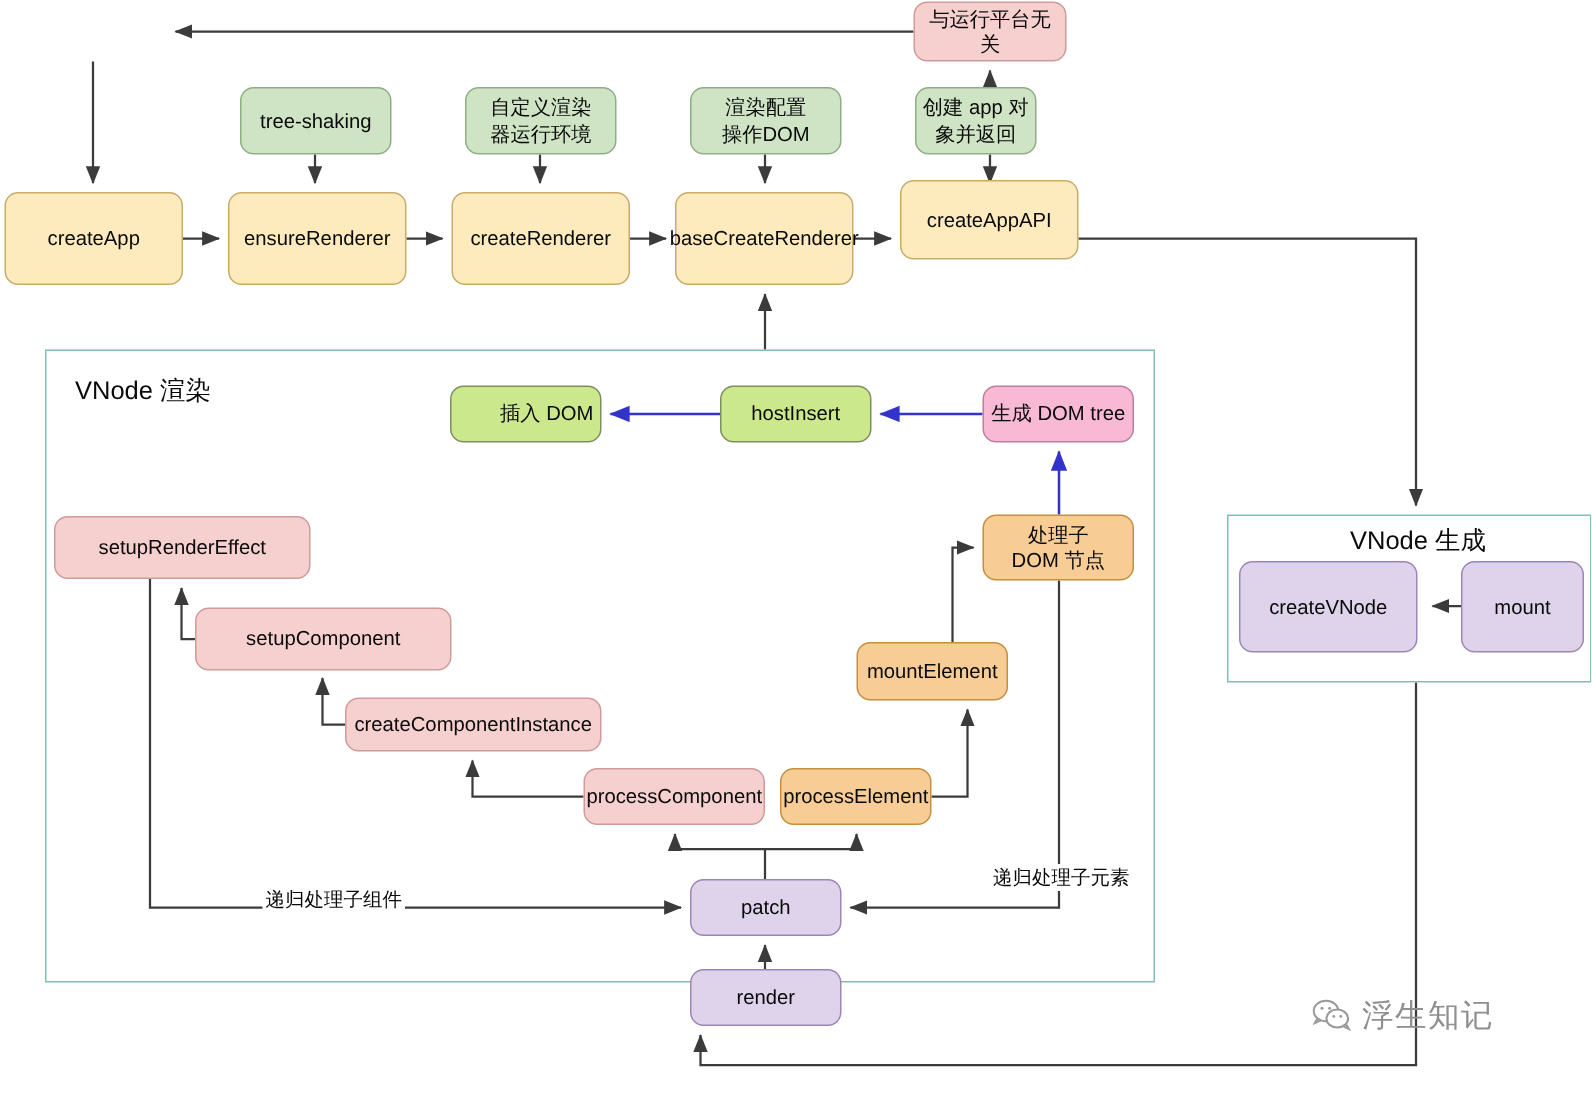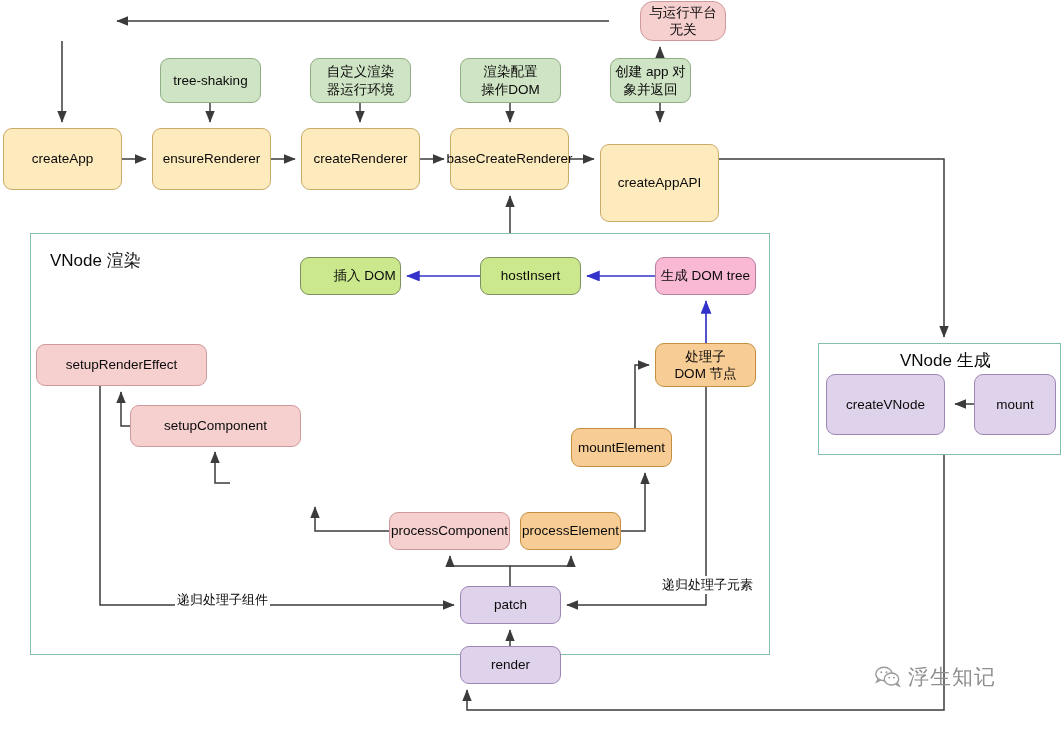--- a/index.html
+++ b/index.html
@@ -125,42 +125,43 @@
       <path d="M1015,404 L955,404" marker-end="url(#ah)"></path>
     </g>
   </svg>
 
   <div class="group" style="left:30px;top:233px;width:740px;height:422px;"></div>
   <div class="group-label" style="left:50px;top:249px;">VNode 渲染</div>
 
   <div class="group" style="left:818px;top:343px;width:243px;height:112px;"></div>
   <div class="group-label" style="left:900px;top:349px;">VNode 生成</div>
 
-  <div class="node n-red" style="left:640px;top:1px;width:86px;height:40px;border-radius:13px;">与运行平台无关</div>
+  <div class="node n-red" style="left:609px;top:1px;width:102px;height:40px;">与运行平台无关</div>
 
   <div class="node n-green" style="left:160px;top:58px;width:101px;height:45px;">tree-shaking</div>
   <div class="node n-green" style="left:310px;top:58px;width:101px;height:45px;">自定义渲染
 器运行环境</div>
   <div class="node n-green" style="left:460px;top:58px;width:101px;height:45px;">渲染配置
 操作DOM</div>
   <div class="node n-green" style="left:610px;top:58px;width:81px;height:45px;">创建 app 对
 象并返回</div>
 
   <div class="node n-yellow" style="left:3px;top:128px;width:119px;height:62px;">createApp</div>
   <div class="node n-yellow" style="left:152px;top:128px;width:119px;height:62px;">ensureRenderer</div>
   <div class="node n-yellow" style="left:301px;top:128px;width:119px;height:62px;">createRenderer</div>
   <div class="node n-yellow" style="left:450px;top:128px;width:119px;height:62px;">baseCreateRenderer</div>
-  <div class="node n-yellow" style="left:600px;top:144px;width:119px;height:78px;">createAppAPI</div>
+  <div class="node n-yellow" style="left:600px;top:120px;width:119px;height:53px;">createAppAPI</div>
 
   <div class="node n-lgreen" style="left:300px;top:257px;width:101px;height:38px;padding-left:32px;">插入 DOM</div>
   <div class="node n-lgreen" style="left:480px;top:257px;width:101px;height:38px;">hostInsert</div>
   <div class="node n-pink" style="left:655px;top:257px;width:101px;height:38px;">生成 DOM tree</div>
 
   <div class="node n-red" style="left:36px;top:344px;width:171px;height:42px;">setupRenderEffect</div>
   <div class="node n-red" style="left:130px;top:405px;width:171px;height:42px;">setupComponent</div>
+  <div class="node n-red" style="left:230px;top:465px;width:171px;height:36px;">createComponentInstance</div>
   <div class="node n-red" style="left:389px;top:512px;width:121px;height:38px;">processComponent</div>
   <div class="node n-orange" style="left:520px;top:512px;width:101px;height:38px;">processElement</div>
   <div class="node n-orange" style="left:571px;top:428px;width:101px;height:39px;">mountElement</div>
   <div class="node n-orange" style="left:655px;top:343px;width:101px;height:44px;">处理子
 DOM 节点</div>
 
   <div class="node n-purple" style="left:460px;top:586px;width:101px;height:38px;">patch</div>
   <div class="node n-purple" style="left:460px;top:646px;width:101px;height:38px;">render</div>
   <div class="node n-purple" style="left:826px;top:374px;width:119px;height:61px;">createVNode</div>
   <div class="node n-purple" style="left:974px;top:374px;width:82px;height:61px;">mount</div>

